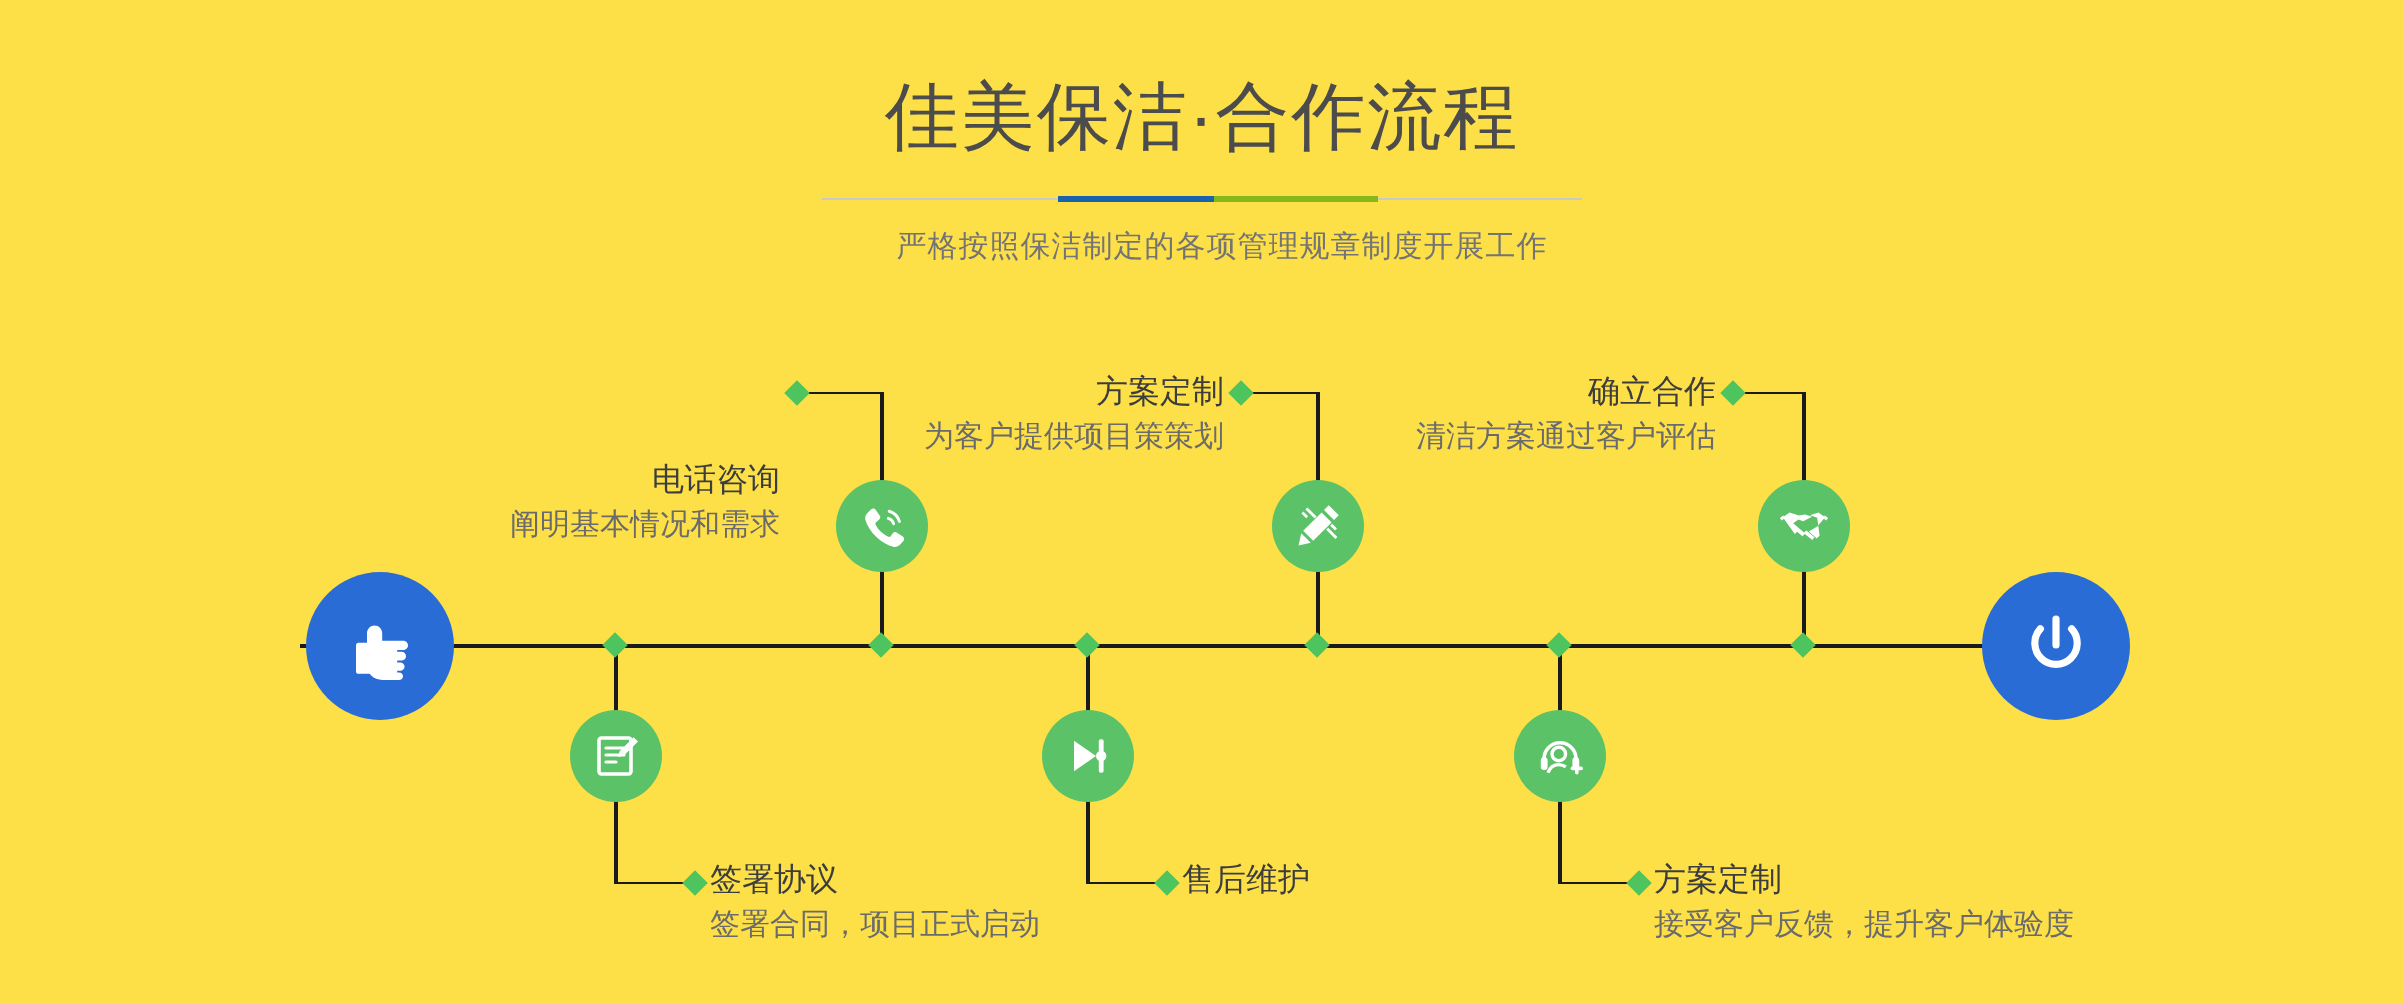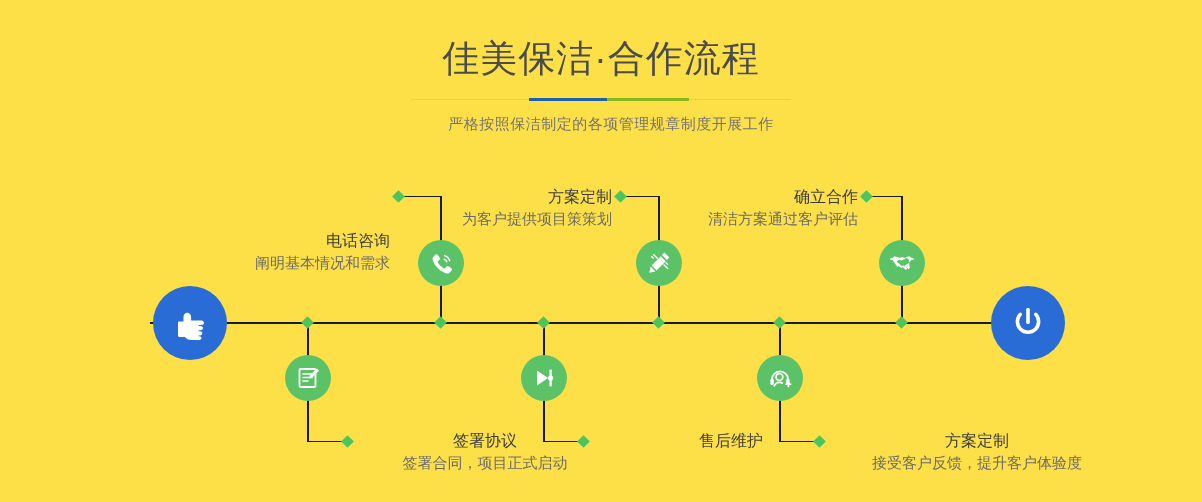--- a/index.html
+++ b/index.html
@@ -150,21 +150,21 @@
     color: #3d3d3d;
     white-space: nowrap;
   }
   .label .desc {
     font-size: 15px;
     line-height: 22px;
     color: #6b6b6b;
     white-space: nowrap;
   }
   .label.above { text-align: right; }
-  .label.below { text-align: center; }
+  .label.below { text-align: left; }
 </style>
 </head>
 <body>
 
 <div id="page">
 
   <div class="header">
     <h1 class="page-title">佳美保洁·合作流程</h1>
     <div class="divider">
       <div class="rule"></div>

